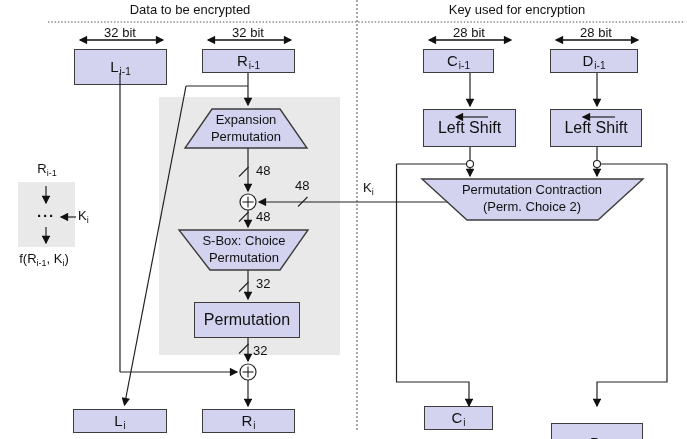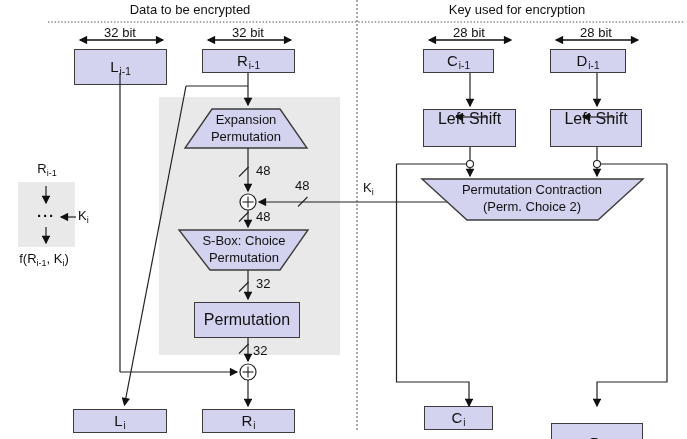--- a/index.html
+++ b/index.html
@@ -8,21 +8,21 @@
     font-family:"Liberation Sans", sans-serif; color:#111; overflow:hidden;
   }
   .panel { position:absolute; background:#e9e9e9; z-index:0; }
   .box {
     position:absolute; box-sizing:border-box; background:#d3d3f0;
     border:1.5px solid #3c3c3c; display:flex; align-items:center; justify-content:center;
     z-index:1;
   }
   .reg { font-size:15px; }
   .big { font-size:16px; }
-  .ls { align-items:flex-start; padding-bottom:0; }
+  .ls { align-items:center; padding-bottom:0; }
   .sub { font-size:10px; vertical-align:-3px; margin-left:1px; }
   .subsm { font-size:9px; vertical-align:-3px; }
   svg.wires { position:absolute; left:0; top:0; z-index:2; pointer-events:none; }
   .label { position:absolute; font-size:13px; white-space:nowrap; z-index:3; }
   .center { transform:translateX(-50%); }
   .block-label {
     position:absolute; font-size:13px; line-height:17px; text-align:center;
     transform:translateX(-50%); white-space:nowrap; z-index:3;
   }
   .dots { font-weight:bold; font-size:15px; letter-spacing:1px; }
@@ -37,21 +37,21 @@
 
   <div class="box reg" style="left:74px;top:49px;width:93px;height:36px">
     <span><span>L</span><span class="sub">i-1</span></span>
   </div>
   <div class="box reg" style="left:202px;top:49px;width:93px;height:24px">
     <span><span>R</span><span class="sub">i-1</span></span>
   </div>
   <div class="box reg" style="left:423px;top:49px;width:71px;height:24px">
     <span><span>C</span><span class="sub">i-1</span></span>
   </div>
-  <div class="box reg" style="left:550px;top:49px;width:76px;height:24px">
+  <div class="box reg" style="left:550px;top:49px;width:88px;height:24px">
     <span><span>D</span><span class="sub">i-1</span></span>
   </div>
 
   <div class="box reg" style="left:73px;top:409px;width:94px;height:24px">
     <span><span>L</span><span class="sub">i</span></span>
   </div>
   <div class="box reg" style="left:202px;top:409px;width:93px;height:24px">
     <span><span>R</span><span class="sub">i</span></span>
   </div>
   <div class="box reg" style="left:424px;top:406px;width:69px;height:24px">

